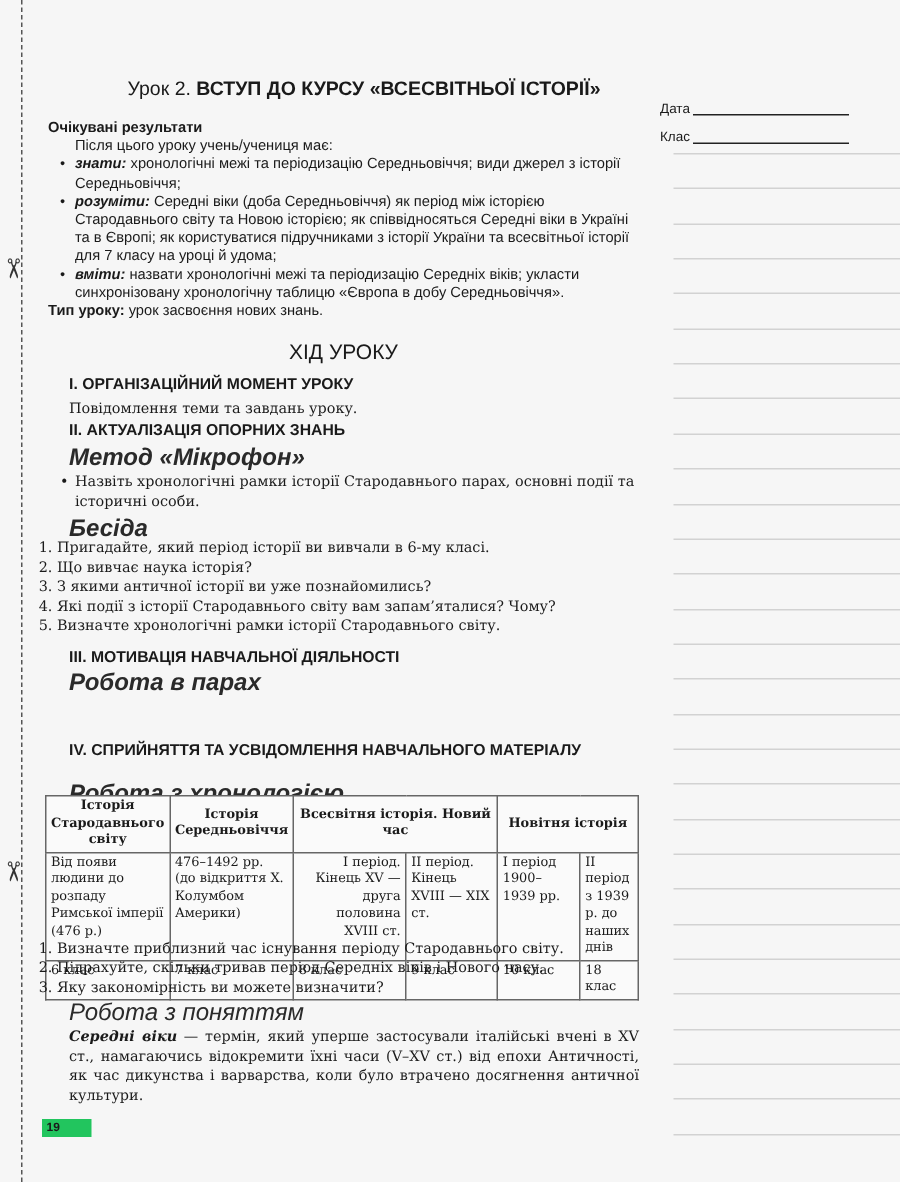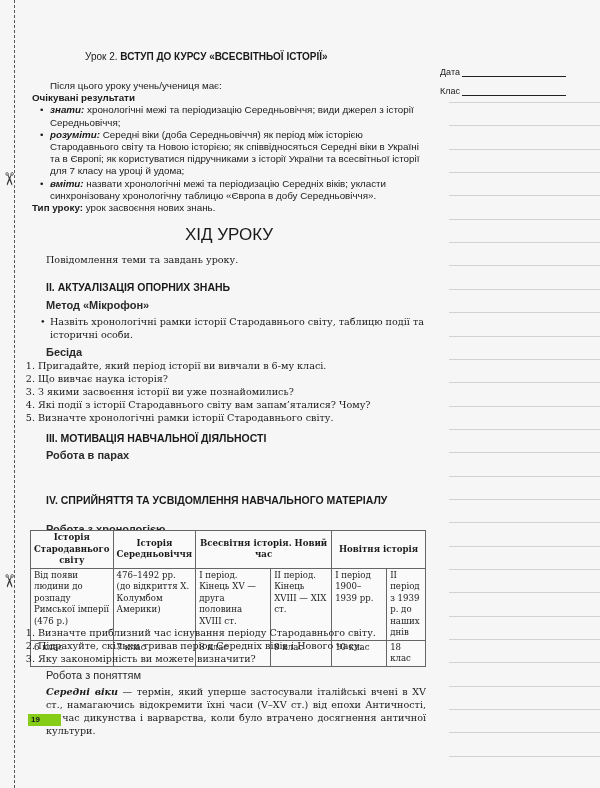--- a/index.html
+++ b/index.html
@@ -1,39 +1,39 @@
 <!DOCTYPE html>
 <html><head>
 <meta charset="utf-8">
 <style>
   html, body { margin:0; padding:0; }
   body { width:600px; height:788px; background:#f6f6f6; position:relative; overflow:hidden; color:#1a1a1a; }
   .sans { font-family: "Liberation Sans", "DejaVu Sans", sans-serif; }
   .cutline { position:absolute; left:14px; top:0; height:788px; border-left:1px dashed #555; }
   .scissors { position:absolute; left:1px; font-size:18px; color:#333; transform:rotate(90deg); line-height:1; }
-  .title { position:absolute; top:51px; left:85px; width:300px; font-size:10px; white-space:nowrap; font-family:"Liberation Sans",sans-serif; }
+  .title { position:absolute; top:51px; left:85px; width:300px; font-size:13px; white-space:nowrap; font-family:"Liberation Sans",sans-serif; }
   .title .light { font-weight:normal; }
   .title .bold { font-weight:bold; }
   .side { position:absolute; left:440px; top:58px; font-size:9px; font-family:"Liberation Sans",sans-serif; }
   .side .row { display:flex; align-items:flex-end; height:19px; }
   .side .uline { display:inline-block; width:104px; border-bottom:1px solid #222; margin-left:2px; height:10px; }
   .rlines { position:absolute; left:449px; right:0; top:0; }
   .rline { position:absolute; left:0; right:0; height:1px; background:#d2d2d2; }
   .blk { position:absolute; left:32px; width:394px; font-size:10px; line-height:13px; }
   .h-sec { font-family:"Liberation Sans",sans-serif; font-weight:bold; font-size:10.5px; }
-  .sub { font-family:"Liberation Sans",sans-serif; font-weight:bold; font-size:11px; color:#2a2a2a; }
+  .sub { font-family:"Liberation Sans",sans-serif; font-style:italic; font-weight:bold; font-size:16px; color:#2a2a2a; }
   .ser { font-family:"DejaVu Serif",serif; font-size:9.6px; line-height:13px; }
   ul.b { margin:0; padding-left:14px; list-style:none; }
   ul.b li { position:relative; }
   ul.b li::before { content:"•"; position:absolute; left:-10px; }
   ol.n { margin:0; padding-left:14px; }
   table.chrono { position:absolute; left:30px; top:530px; width:396px; border-collapse:collapse; font-family:"DejaVu Serif",serif; font-size:8.6px; line-height:11.5px; background:#fafafa; }
   table.chrono td, table.chrono th { border:1px solid #666; padding:1px 3px; vertical-align:top; text-align:left; font-weight:normal; }
   table.chrono th { text-align:center; vertical-align:middle; font-weight:bold; }
-  .pagenum { position:absolute; left:28px; top:714px; width:30px; height:12px; background:#84cc16; font-family:"Liberation Sans",sans-serif; font-weight:bold; font-size:8px; padding-left:3px; line-height:12px; }
+  .pagenum { position:absolute; left:28px; top:746px; width:30px; height:12px; background:#22c55e; font-family:"Liberation Sans",sans-serif; font-weight:bold; font-size:8px; padding-left:3px; line-height:12px; }
 </style>
 </head>
 <body>
 
 <div class="cutline"></div>
 <div class="scissors" style="top:170px;">✂</div>
 <div class="scissors" style="top:572px;">✂</div>
 
 <div class="title">
   <span class="light">Урок 2.</span>
@@ -77,47 +77,48 @@
     <div class="rline" style="top: 616px;"></div>
     <div class="rline" style="top: 639px;"></div>
     <div class="rline" style="top: 662px;"></div>
     <div class="rline" style="top: 686px;"></div>
     <div class="rline" style="top: 709px;"></div>
     <div class="rline" style="top: 732px;"></div>
     <div class="rline" style="top: 756px;"></div>
   </div>
 
 <div class="blk sans" style="top:80px; font-size:9.8px; line-height:12.2px;">
+  <div style="font-weight:bold;">Очікувані результати</div>
   <div style="padding-left:18px;">Після цього уроку учень/учениця має:</div>
-  <div style="font-weight:bold;">Очікувані результати</div>
   <ul class="b" style="padding-left:18px;">
     <li><b><i>знати:</i></b><span> хронологічні межі та періодизацію Середньовіччя; види джерел з історії Середньовіччя;</span></li>
     <li><b><i>розуміти:</i></b><span> Середні віки (доба Середньовіччя) як період між історією Стародавнього світу та Новою історією; як співвідносяться Середні віки в Україні та в Європі; як користуватися підручниками з історії України та всесвітньої історії для 7 класу на уроці й удома;</span></li>
     <li><b><i>вміти:</i></b><span> назвати хронологічні межі та періодизацію Середніх віків; укласти синхронізовану хронологічну таблицю «Європа в добу Середньовіччя».</span></li>
   </ul>
   <div><b>Тип уроку:</b><span> урок засвоєння нових знань.</span></div>
 </div>
 
-<div class="blk sans" style="top:228px; text-align:center; font-size:17px;">ХІД УРОКУ</div>
+<div class="blk sans" style="top:228px; text-align:center; font-size:14px;">ХІД УРОКУ</div>
 
 <div class="blk" style="top:250px; left:46px; width:380px;">
+  <div class="h-sec">І. ОРГАНІЗАЦІЙНИЙ МОМЕНТ УРОКУ</div>
   <div class="ser" style="margin-top:3px;">Повідомлення теми та завдань уроку.</div>
 </div>
 
 <div class="blk" style="top:281px; left:46px; width:380px;">
   <div class="h-sec">ІІ. АКТУАЛІЗАЦІЯ ОПОРНИХ ЗНАНЬ</div>
   <div class="sub" style="margin-top:5px;">Метод «Мікрофон»</div>
   <ul class="b ser" style="margin-top:3px; padding-left:4px;">
-      <li>Назвіть хронологічні рамки історії Стародавнього світу, таблицю події та історичні особи.</li>
+      <li>Назвіть хронологічні рамки історії Стародавнього парах, основні події та історичні особи.</li>
     </ul>
   <div class="sub" style="margin-top:5px;">Бесіда</div>
   <ol class="n ser" style="padding-left:4px; margin-left:-12px;">
     <li>Пригадайте, який період історії ви вивчали в 6-му класі.</li>
     <li>Що вивчає наука історія?</li>
-    <li>З якими засвоєння історії ви уже познайомились?</li>
+    <li>З якими античної історії ви уже познайомились?</li>
     <li>Які події з історії Стародавнього світу вам запам’яталися? Чому?</li>
     <li>Визначте хронологічні рамки історії Стародавнього світу.</li>
   </ol>
 </div>
 
 <div class="blk" style="top:432px; left:46px; width:380px;">
   <div class="h-sec">ІІІ. МОТИВАЦІЯ НАВЧАЛЬНОЇ ДІЯЛЬНОСТІ</div>
   <div class="sub" style="margin-top:4px;">Робота в парах</div>
 </div>
 
@@ -130,21 +131,21 @@
   <tbody>
       <tr>
     <th style="width:74px;">Історія Стародавнього світу</th>
     <th style="width:62px;">Історія Середньовіччя</th>
     <th colspan="2">Всесвітня історія. Новий час</th>
     <th colspan="2">Новітня історія</th>
   </tr>
   <tr>
     <td>Від появи людини до розпаду Римської імперії (476 р.)</td>
     <td>476–1492 рр. (до відкриття Х. Колумбом Америки)</td>
-    <td style="width:68px;">І період. Кінець XV — друга половина XVIII ст.</td>
+    <td style="width:68px;text-align:right;">І період. Кінець XV — друга половина XVIII ст.</td>
     <td style="width:54px;">ІІ період. Кінець XVIII — XIX ст.</td>
     <td style="width:48px;">І період 1900–1939 рр.</td>
     <td>ІІ період з 1939 р. до наших днів</td>
   </tr>
   <tr>
     <td>6 клас</td>
     <td>7 клас</td>
     <td>8 клас</td>
     <td>9 клас</td>
     <td>10 клас</td>

